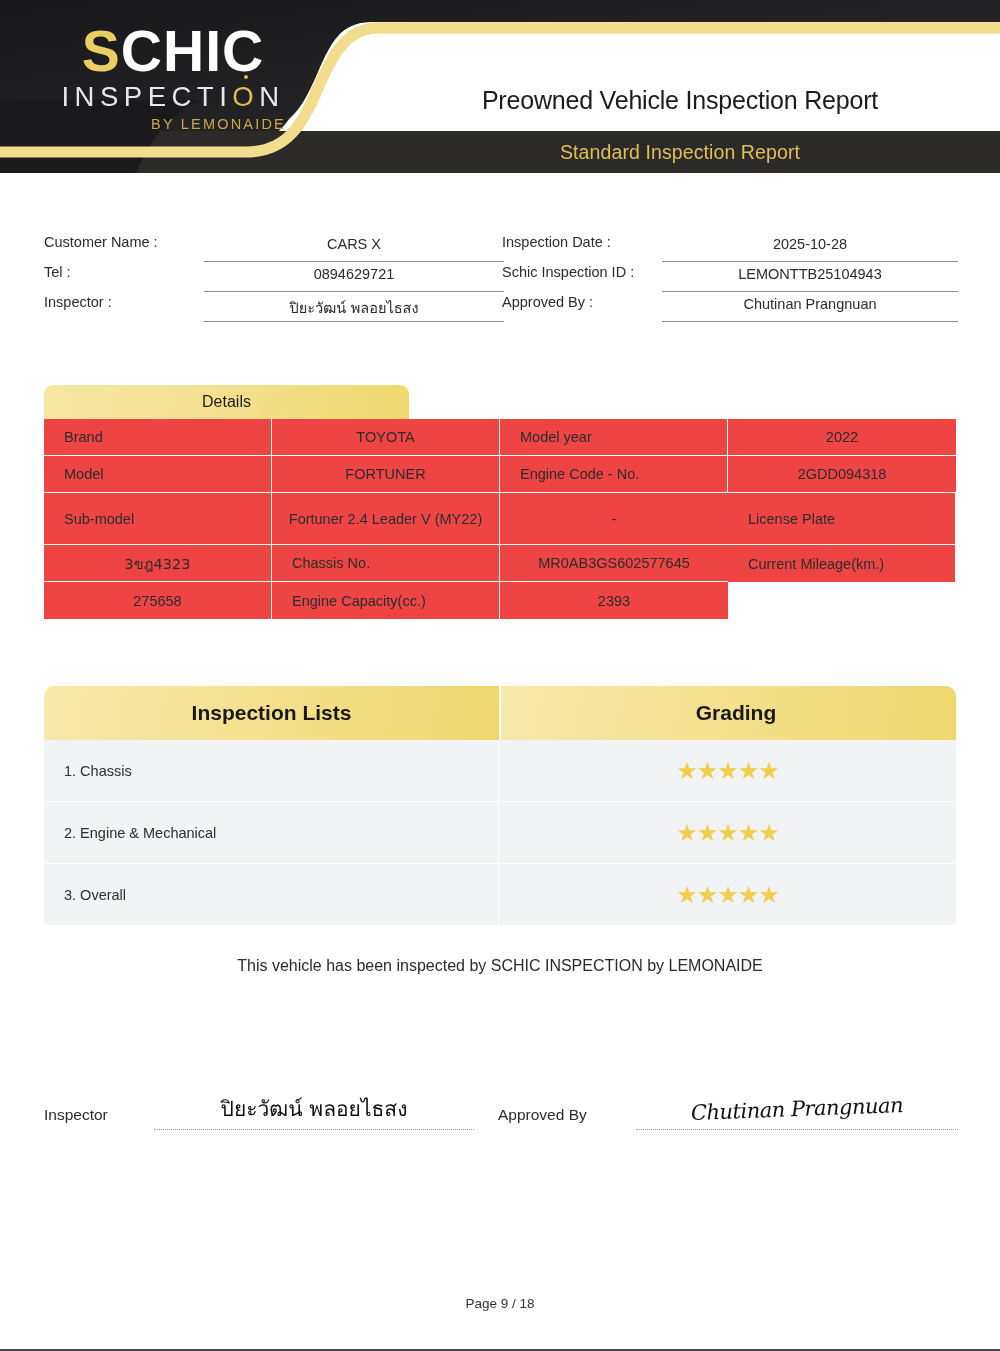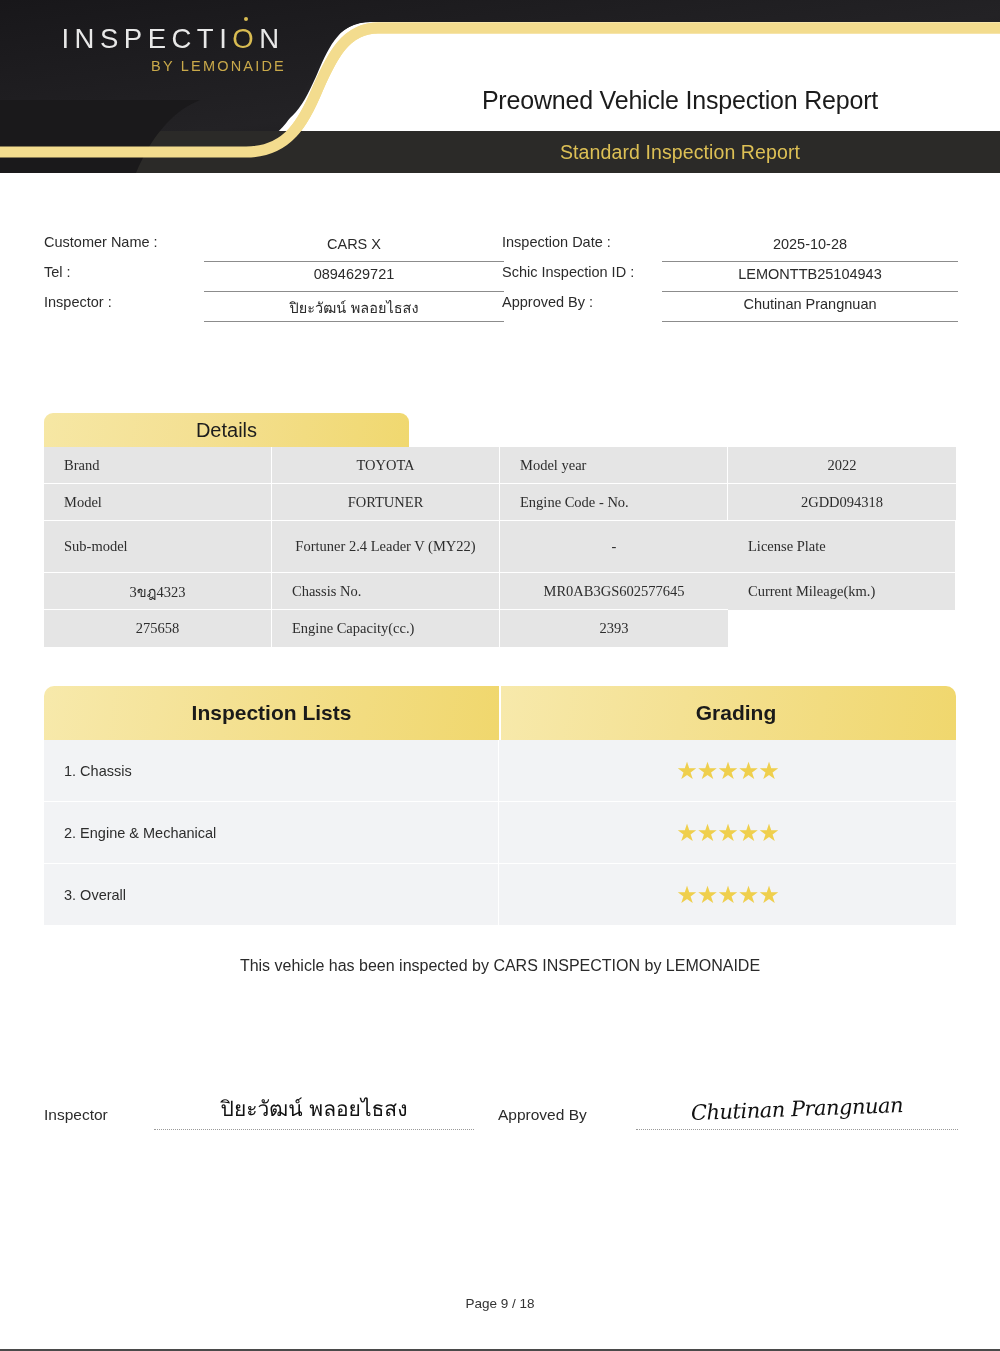--- a/index.html
+++ b/index.html
@@ -151,41 +151,39 @@
     width: 912px;
   }
   .details-head {
     width: 365px;
     height: 34px;
     border-radius: 9px 9px 0 0;
     background: linear-gradient(100deg, #f6e7a4 0%, #f4e093 42%, #f0d86f 100%);
     display: flex;
     align-items: center;
     justify-content: center;
-    font-size: 20px;
+    font-size: 16px;
     color: #1d1d1d;
-    margin-top: 28px;
   }
   .details-grid {
     display: grid;
     grid-template-columns: 228px 228px 228px 228px;
     background: #ffffff;
   }
   .dcell {
-    background: #e5e5e5;
+    background: #ef4444;
     min-height: 37px;
     display: flex;
     align-items: center;
     font-size: 14.5px;
     color: #2d2d2d;
     border-bottom: 1.6px solid #ffffff;
     border-right: 1.6px solid #ffffff;
     box-sizing: border-box;
     padding: 6px 0;
-    font-family: Liberation Serif, serif;
   }
   .dcell.lbl { padding-left: 20px; justify-content: flex-start; }
   .dcell.val { justify-content: center; text-align: center; padding-left: 6px; padding-right: 6px; }
   .dcell.tall { min-height: 52px; }
   .dcell.nobr { border-right: none; }
   .dcell.nobb { border-bottom: none; }
 
   
   .insp-section {
     position: absolute;
@@ -344,20 +342,21 @@
     <rect x="136" y="131" width="864" height="42" fill="#2b2a28"></rect>
 
     <path d="M0,100 L200,100 C170,112 150,140 136,173 L0,173 Z" fill="#1a191b"></path>
     <path d="M1000,28 L378,28
              C346,28 332,56 318,88
              C304,122 288,152 246,152
              L0,152" fill="none" stroke="#f3dc8e" stroke-width="11" stroke-linecap="round"></path>
   </svg>
 
   <div class="logo-block">
+    <div class="logo-main"><span class="gold-s">S</span><span>CHIC</span></div>
     <div class="logo-sub"><span>INSPECTI</span><span class="lemon-o"><span class="lemon-dot"></span><span>O</span></span><span>N</span></div>
     <div class="logo-byline">BY LEMONAIDE</div>
   </div>
 
   <div class="report-title">Preowned Vehicle Inspection Report</div>
   <div class="report-subtitle">Standard Inspection Report</div>
 </div>
 
 <div class="info-area">
 
@@ -458,21 +457,21 @@
   </div>
 
   <div class="insp-row">
     <div class="insp-cell name">3. Overall</div>
     <div class="insp-cell grade">
       <span class="stars"><span style="color:#efcf4d">★</span><span style="color:#efcf4d">★</span><span style="color:#efcf4d">★</span><span style="color:#efcf4d">★</span><span style="color:#efcf4d">★</span></span>
     </div>
   </div>
 </div>
 
-<div class="statement">This vehicle has been inspected by CARS INSPECTION by LEMONAIDE</div>
+<div class="statement">This vehicle has been inspected by SCHIC INSPECTION by LEMONAIDE</div>
 
 <div class="sig-area">
   <div class="sig-group" style="left:44px; width:430px;">
     <span class="sig-label">Inspector</span>
     <span class="sig-line-wrap" style="left:110px; width:320px;">
       <span class="sig-name thai-sig">ปิยะวัฒน์ พลอยไธสง</span>
     </span>
   </div>
   <div class="sig-group" style="left:498px; width:460px;">
     <span class="sig-label">Approved By</span>

